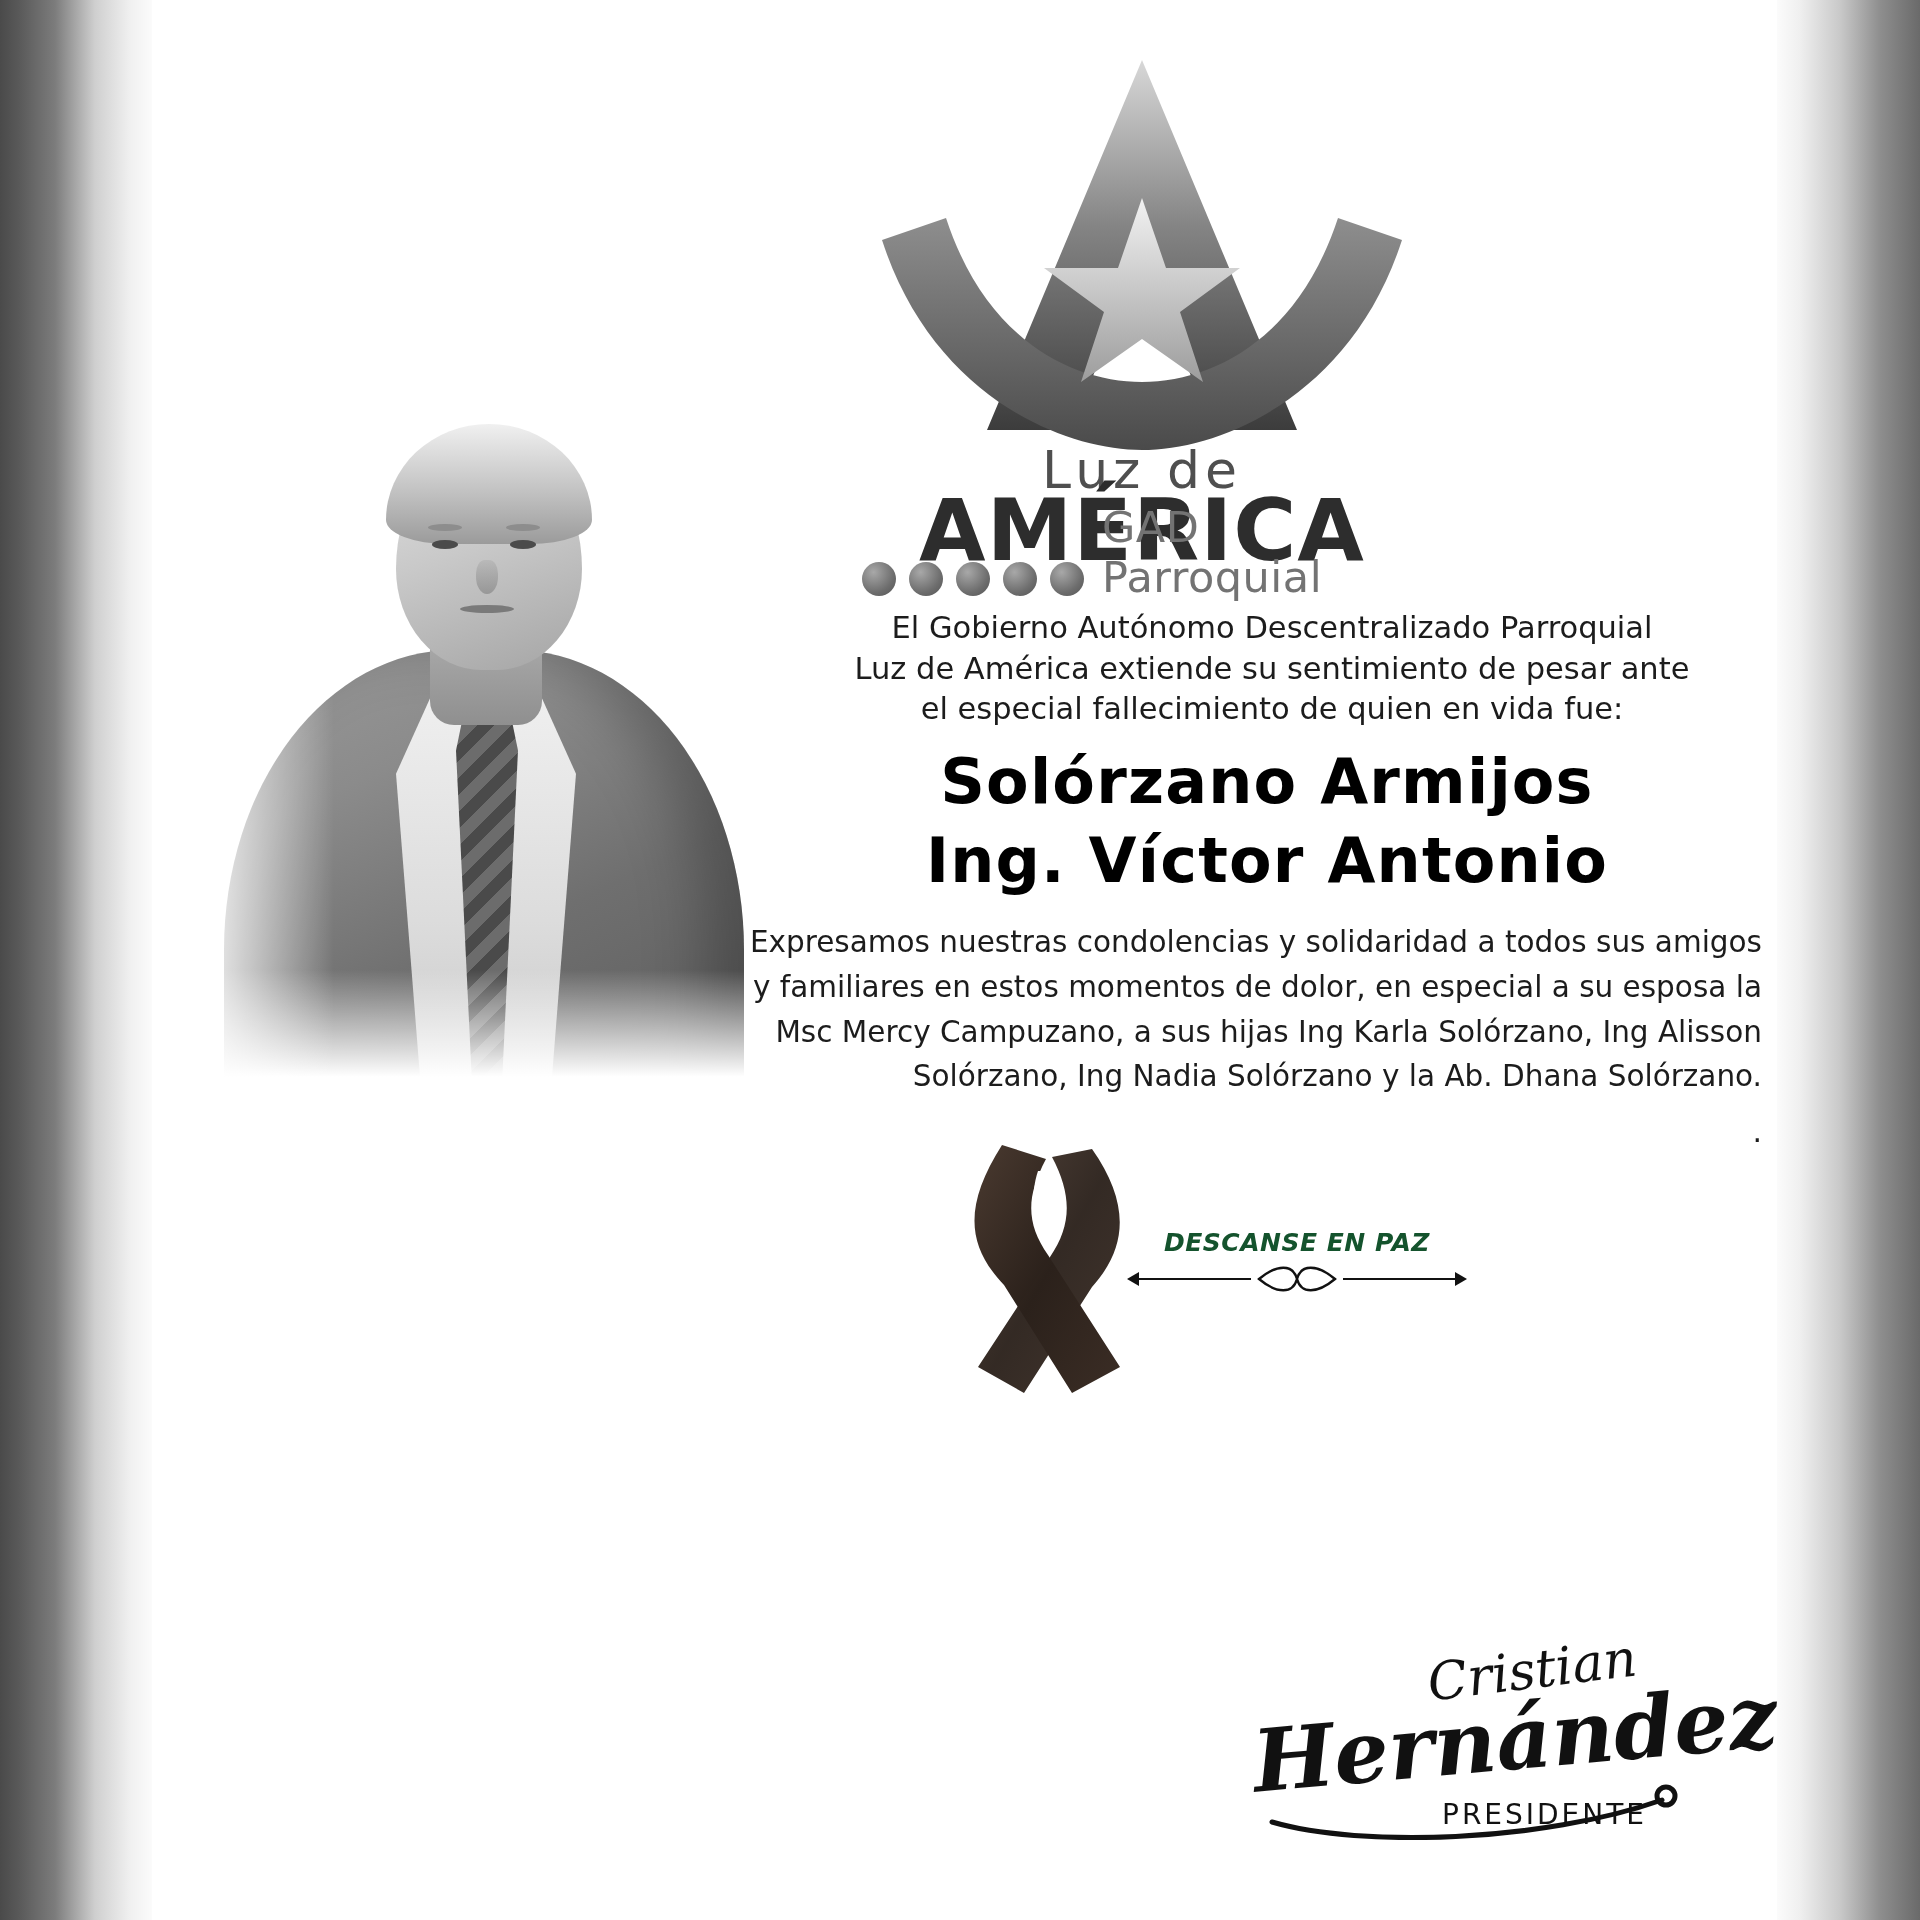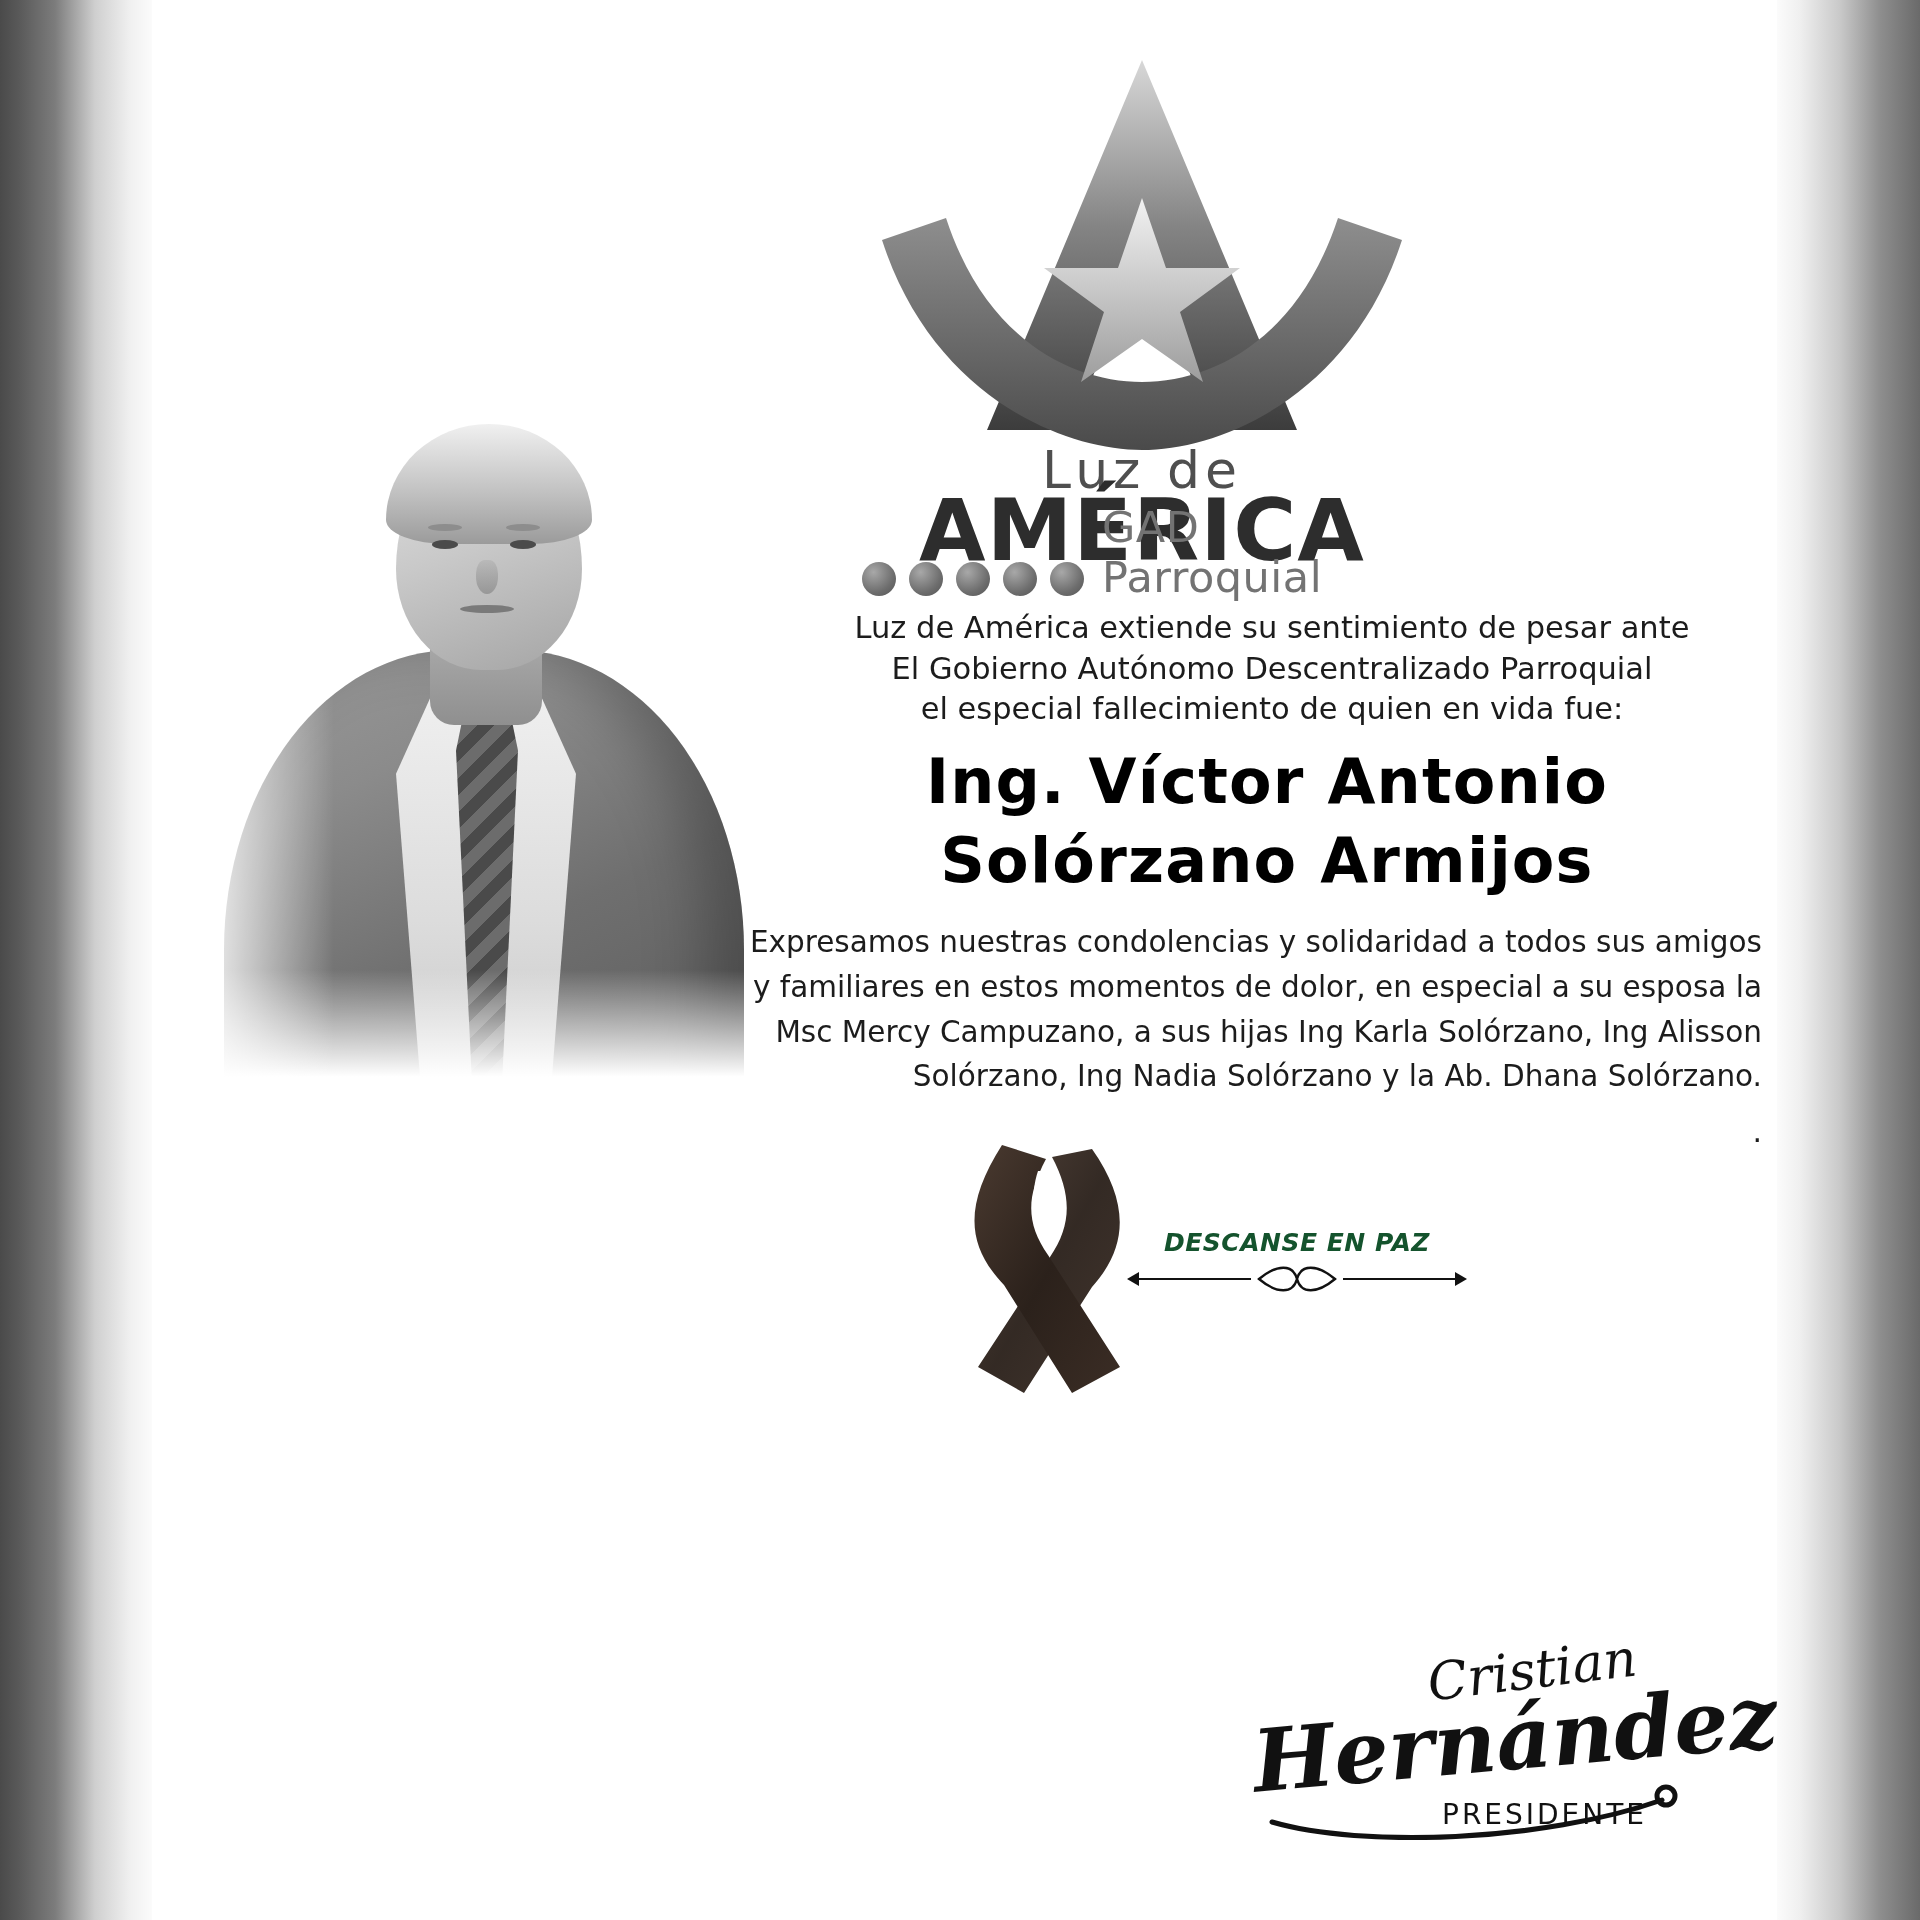--- a/index.html
+++ b/index.html
@@ -366,28 +366,28 @@
         <i></i>
         <i></i>
         <i></i>
         <i></i>
         <i></i>
       </div>
       <div class="gad-text">GAD Parroquial</div>
     </div>
 
     <div class="intro">
+      <div>El Gobierno Autónomo Descentralizado Parroquial</div>
       <div>Luz de América extiende su sentimiento de pesar ante</div>
-      <div>El Gobierno Autónomo Descentralizado Parroquial</div>
       <div>el especial fallecimiento de quien en vida fue:</div>
     </div>
 
     <div class="deceased">
+      <div>Solórzano Armijos</div>
       <div>Ing. Víctor Antonio</div>
-      <div>Solórzano Armijos</div>
     </div>
 
     <div class="condolence">
       <span>Expresamos nuestras condolencias y solidaridad a todos sus amigos y familiares en estos momentos de dolor, en especial a su esposa la Msc Mercy Campuzano, a sus hijas Ing Karla Solórzano, Ing Alisson Solórzano, Ing Nadia Solórzano y la Ab. Dhana Solórzano.</span>
       <span class="dot">.</span>
     </div>
 
     <div class="ribbon">
       <svg width="230" height="270" viewBox="0 0 230 270">
         <defs>

